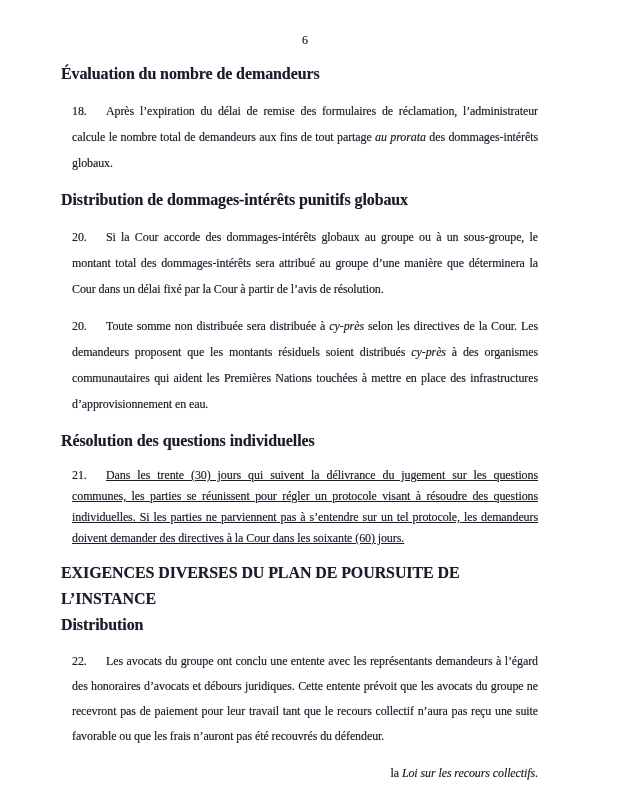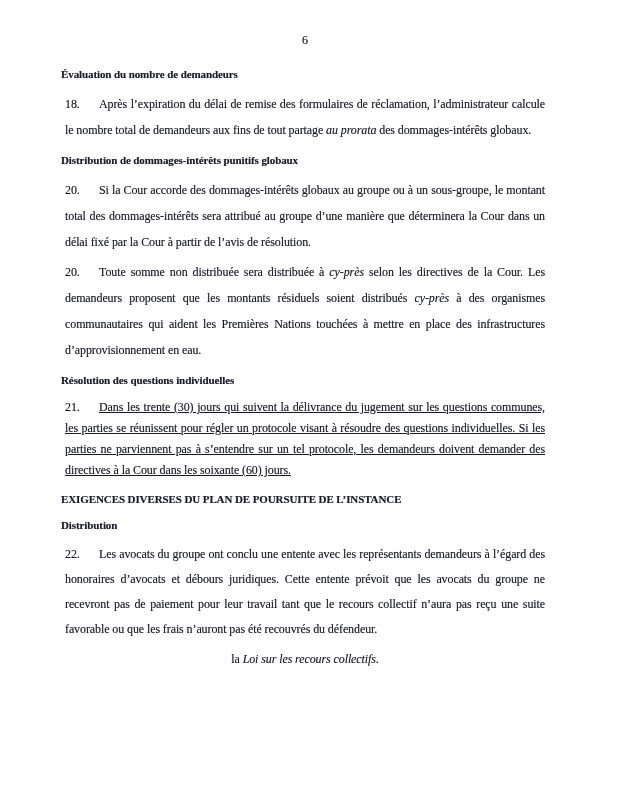--- a/index.html
+++ b/index.html
@@ -14,32 +14,32 @@
     padding: 27px 75px 0 61px;
     font-family: "Liberation Serif", "DejaVu Serif", serif;
     font-size: 12px;
     line-height: 26px;
     color: #1b1b2a;
     letter-spacing: -0.1px;
     text-shadow: 0 0 0.7px rgba(27,27,42,0.45);
   }
   .page-number { text-align: center; margin: 0; }
   .section-heading, .chapter-heading, .subsection-heading {
-    font-size: 11px; font-weight: bold; margin: 0; line-height: 26px;
+    font-size: 16px; font-weight: bold; margin: 0; line-height: 26px;
   }
   .mt8 { margin-top: 8px; }
-  p.body-para { margin: 4px; text-align: justify; }
+  p.body-para { margin: 11px; text-align: justify; }
   .p18 { margin-top: 3px; }
   .p21 { line-height: 21px; margin-top: -5px; text-decoration: underline; }
   .chapter-heading { margin-top: 5px; }
   .p22 { line-height: 25px; }
   .p23 { margin-top: 6px; }
   .para-num { display: inline-block; width: 34px; font-style: normal; }
   .p23-line1 { display: block; text-align: justify; text-align-last: justify; }
-  .p23-line2 { display: block; margin-top: 2px; text-align: center; }
+  .p23-line2 { display: block; margin-top: 2px; text-align: right; }
   em { font-style: italic; }
 </style>
 </head>
 <body>
 
 <div class="doc">
 
   <div class="page-number">6</div>
 
   <h2 class="section-heading mt8">Évaluation du nombre de demandeurs</h2>

